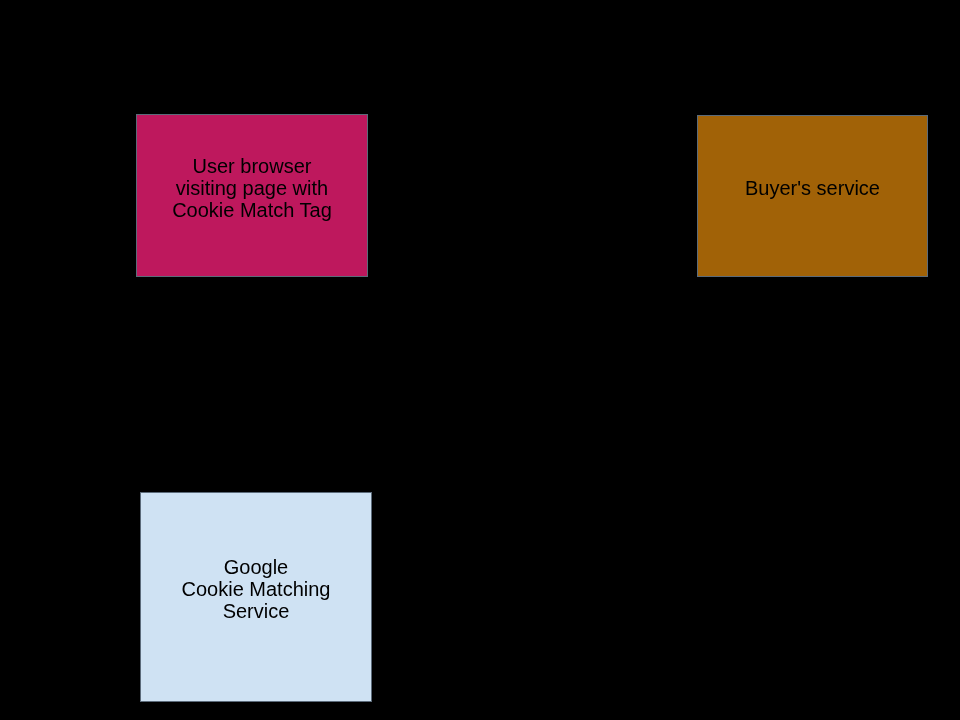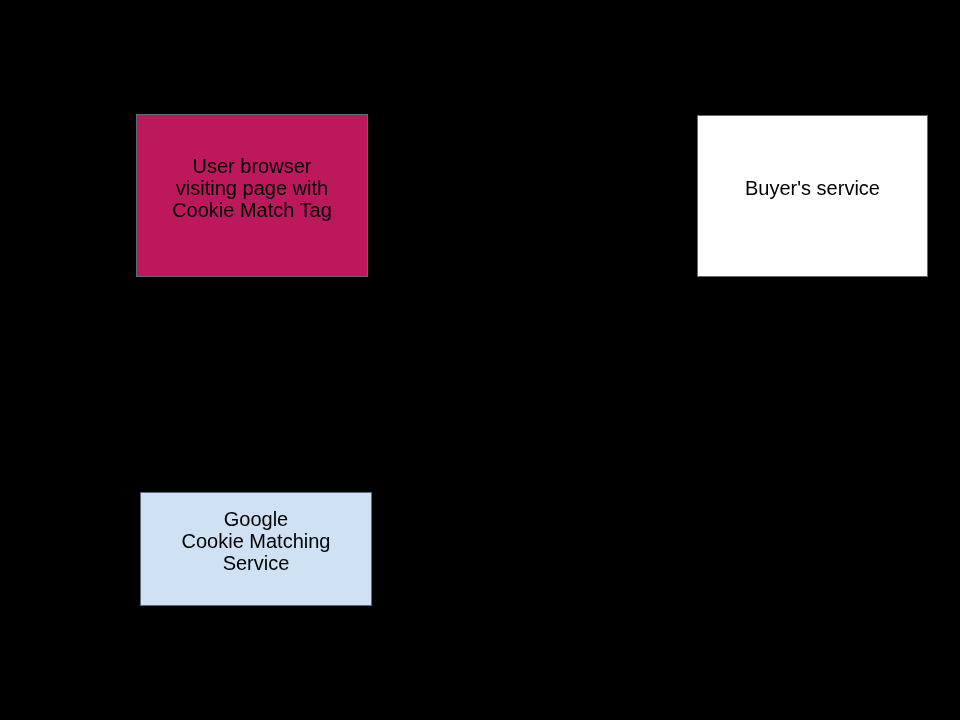--- a/index.html
+++ b/index.html
@@ -46,35 +46,35 @@
   .node-buyer-service {
     left: 697px;
     top: 115px;
     width: 231px;
     height: 162px;
   }
   .node-google-cms {
     left: 140px;
     top: 492px;
     width: 232px;
-    height: 114px;
+    height: 210px;
   }
 </style>
 </head>
 <body style="background: rgb(0, 0, 0);">
 
 <div class="canvas" style="background: rgb(0, 0, 0);">
 
   <div class="node node-user-browser" style="background: #be185d; border: 1px solid rgb(92, 107, 122); color: rgb(0, 0, 0);">
     <span class="node-label">User browser
 visiting page with
 Cookie Match Tag</span>
   </div>
 
-  <div class="node node-buyer-service" style="background: #ffffff; border: 1px solid rgb(92, 107, 122); color: rgb(0, 0, 0);">
+  <div class="node node-buyer-service" style="background: #a16207; border: 1px solid rgb(92, 107, 122); color: rgb(0, 0, 0);">
     <span class="node-label">Buyer's service</span>
   </div>
 
   <div class="node node-google-cms" style="background: rgb(207, 226, 243); border: 1px solid rgb(92, 107, 122); color: rgb(0, 0, 0);">
     <span class="node-label">Google
 Cookie Matching
 Service</span>
   </div>
 
 </div>

